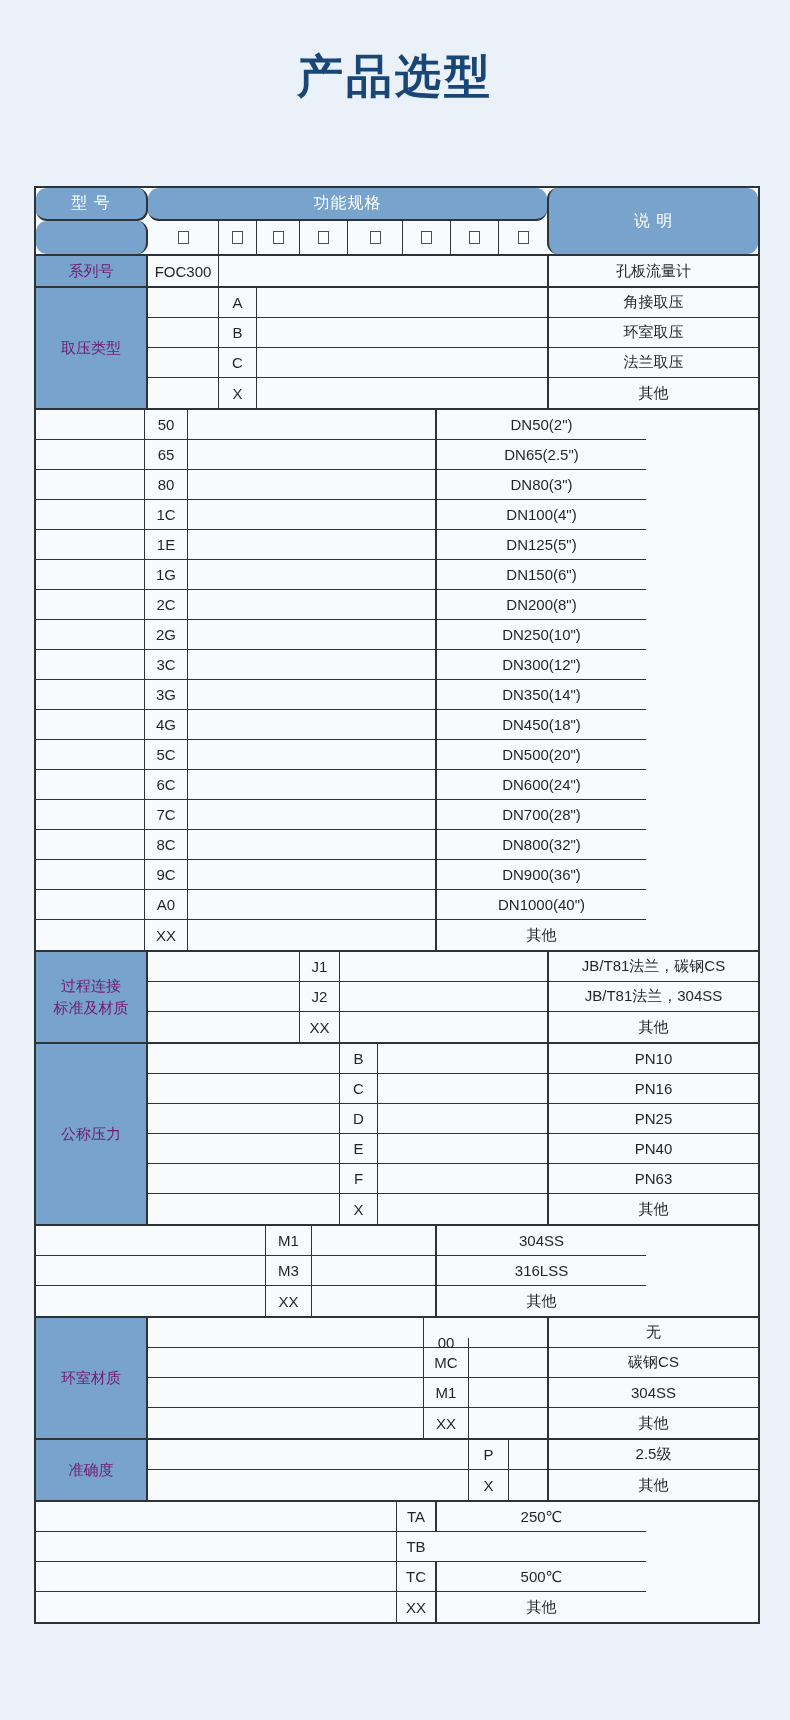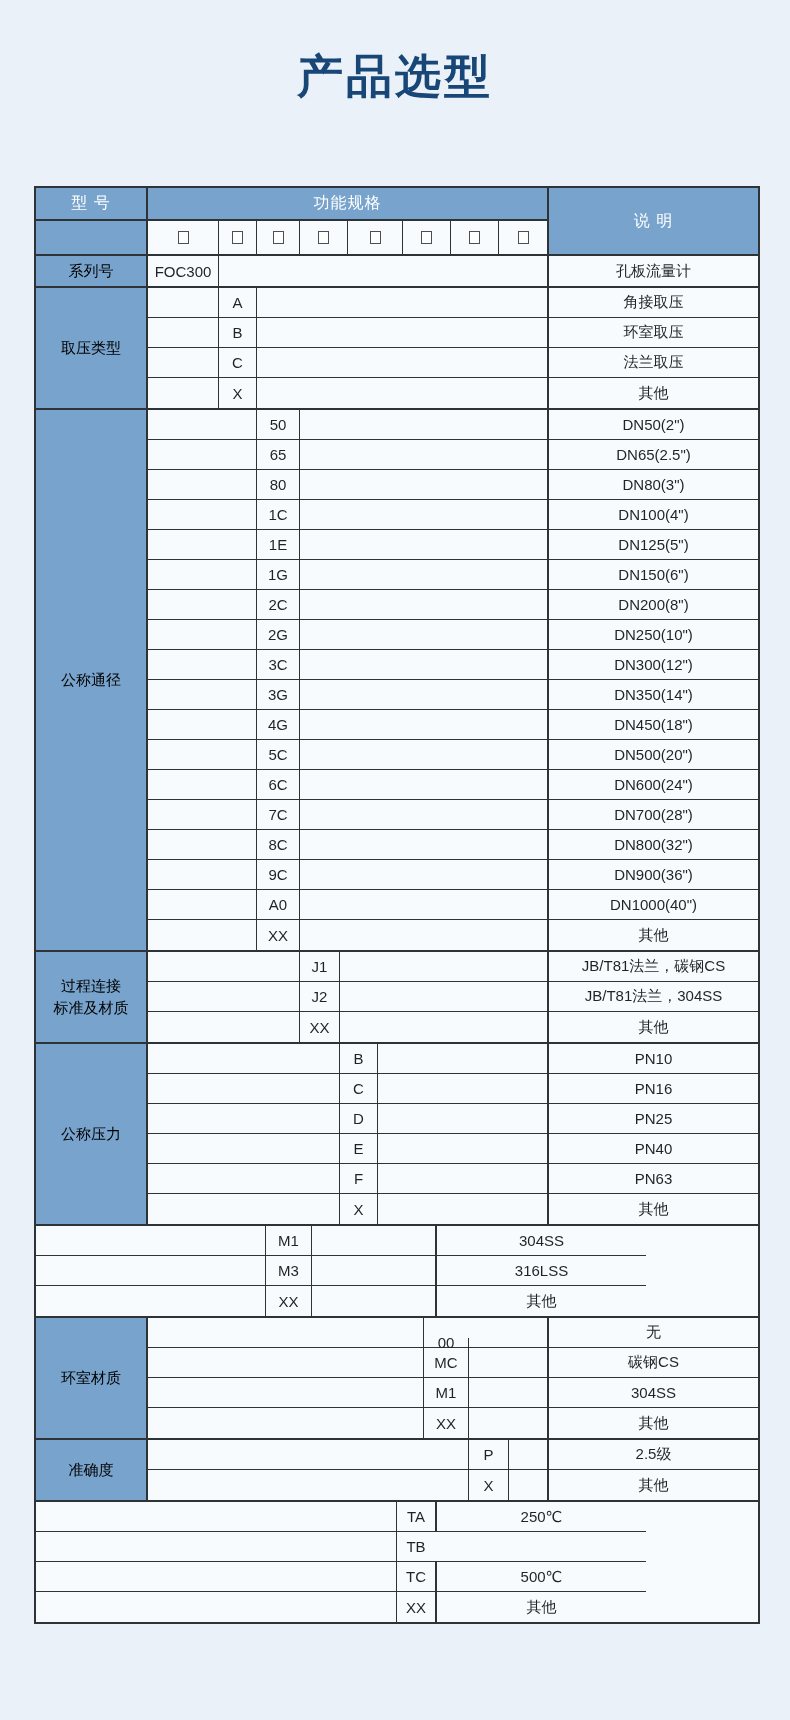--- a/index.html
+++ b/index.html
@@ -30,20 +30,21 @@
     grid-template-rows:33px 33px;
     border-bottom:2.5px solid #2e3338;
   }
   .hcell{
     box-sizing:border-box;
     display:flex; align-items:center; justify-content:center;
     background:#77a3cc;
     color:#ffffff;
     font-size:16px;
     letter-spacing:1px;
+    border-radius:11px;
   }
   .h-model{ grid-column:1; grid-row:1; border-right:2px solid #2e3338; border-bottom:2px solid #2e3338; }
   .h-spec { grid-column:2; grid-row:1; border-bottom:2px solid #2e3338; }
   .h-desc { grid-column:3; grid-row:1/3; border-left:2px solid #2e3338; }
   .h-blank{ grid-column:1; grid-row:2; border-right:2px solid #2e3338; }
   .cb-strip{
     grid-column:2; grid-row:2;
     display:flex;
     background:#f8fbfd;
   }
@@ -60,21 +61,21 @@
     background:#fdfefe;
   }
   
   .section{ display:flex; }
   .section.sec-b{ border-bottom:2.5px solid #2e3338; }
   .label-cell{
     box-sizing:border-box;
     width:112px;
     display:flex; align-items:center; justify-content:center;
     background:#77a3cc;
-    color:#000000;
+    color:#701a75;
     font-size:15px;
     text-align:center;
     white-space:pre-line;
     line-height:1.5;
     border-right:2px solid #2e3338;
   }
   .rows{ width:610px; }
   .trow{
     box-sizing:border-box;
     display:flex;
@@ -168,21 +169,20 @@
           </div>
           <div class="trow">
             <div class="cell pre" style="width: 71px;"></div>
             <div class="cell code" style="width: 38px;">X</div>
             <div class="cell post" style="width: 290px;"></div>
             <div class="cell desc">其他</div>
           </div>
         </div>
       </div>
       <div class="section sec-b">
-        <div class="label-cell">公称通径</div>
         <div class="rows">
           <div class="trow row-b">
             <div class="cell pre" style="width: 109px;"></div>
             <div class="cell code" style="width: 43px;">50</div>
             <div class="cell post" style="width: 247px;"></div>
             <div class="cell desc">DN50(2")</div>
           </div>
           <div class="trow row-b">
             <div class="cell pre" style="width: 109px;"></div>
             <div class="cell code" style="width: 43px;">65</div>

